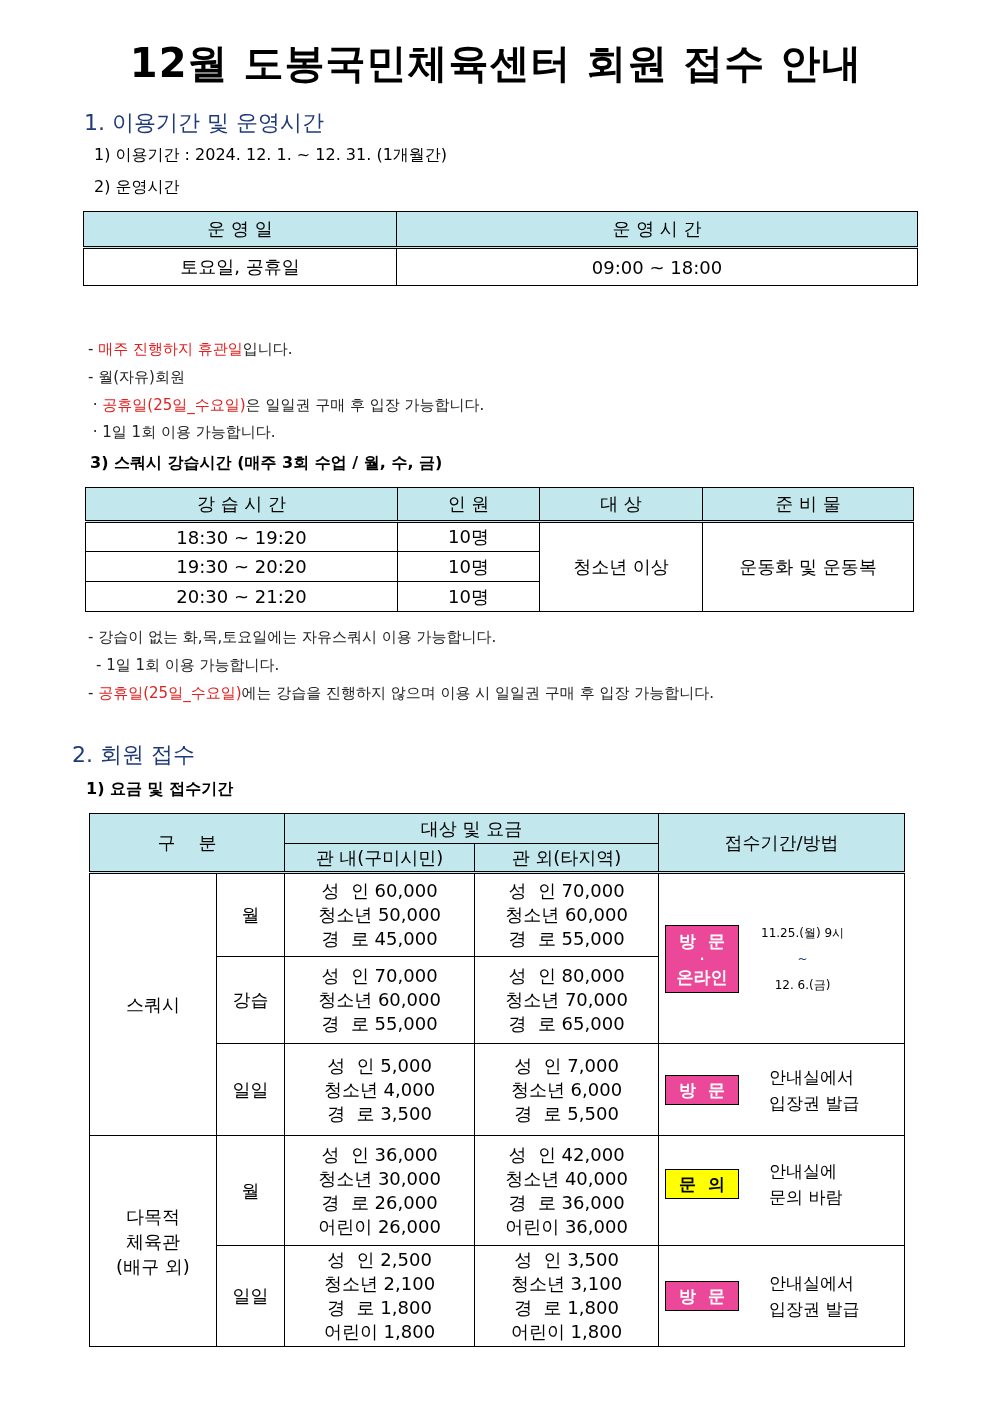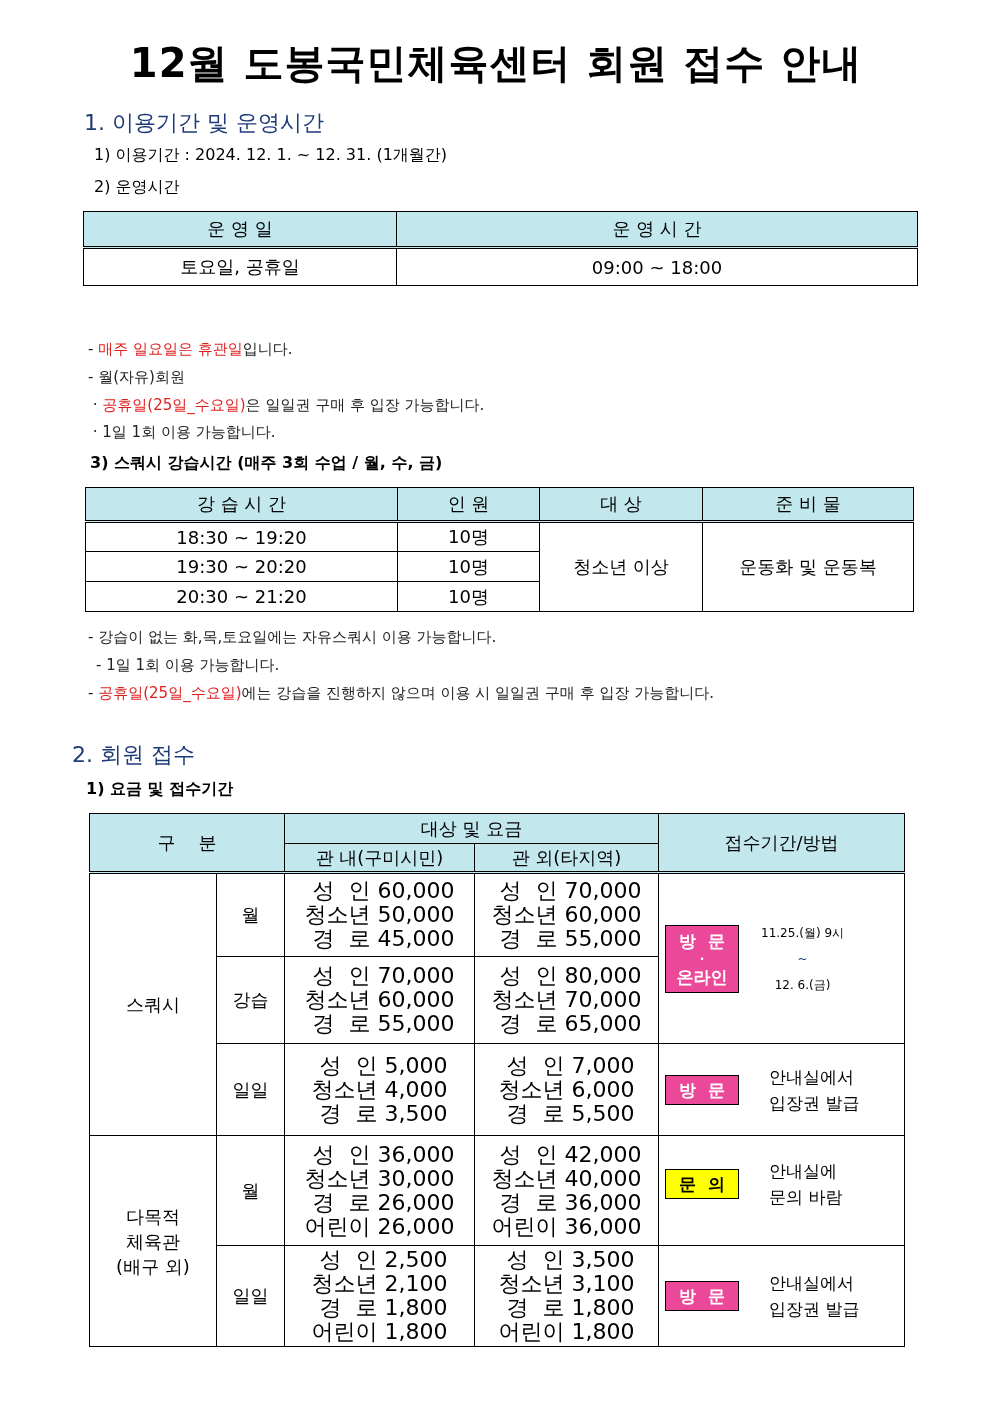--- a/index.html
+++ b/index.html
@@ -9,21 +9,21 @@
   .h1 { font-size: 22px; color: #1f3a78; font-weight: normal; }
   .h2 { font-size: 16px; font-weight: bold; }
   .h2n { font-size: 16px; }
   table { border-collapse: collapse; table-layout: fixed; }
   td, th { border: 1px solid #000; text-align: center; vertical-align: middle; padding: 0; font-weight: normal; }
   .hdr { background: #c2e8ee; font-size: 18px; }
   .hdr-sep { border-bottom: 3px double #000; }
   .cell { font-size: 18px; }
   .note { font-size: 15px; color: #222; }
   .red { color: #e02020; }
-  .fee { font-size: 22px; line-height: 24px; text-align: right; display: inline-block; }
+  .fee { font-size: 18px; line-height: 24px; text-align: center; display: inline-block; }
   .fee-row { white-space: pre; }
   .badge { display: inline-block; color: #fff; font-size: 17px; text-align: center; border: 1px solid #000; font-weight: bold; }
   .green { background: #ec4899; }
   .yellow { background: #ffff00; color: #000; }
   .method-cell { position: relative; }
   .mtext { font-size: 17px; line-height: 26px; text-align: left; }
 </style>
 </head>
 <body>
 
@@ -43,21 +43,21 @@
     <th class="hdr hdr-sep">운 영 일</th>
     <th class="hdr hdr-sep">운 영 시 간</th>
   </tr>
   <tr style="height:38px;">
     <td class="cell">토요일, 공휴일</td>
     <td class="cell">09:00 ~ 18:00</td>
   </tr>
 </tbody>
   </table>
 
-<div class="abs note" style="left:88px; top:340px; white-space:pre;"><span>- </span><span class="red">매주 일요일은 휴관일</span><span>입니다.</span></div>
+<div class="abs note" style="left:88px; top:340px; white-space:pre;"><span>- </span><span class="red">매주 진행하지 휴관일</span><span>입니다.</span></div>
 <div class="abs note" style="left:88px; top:368px; white-space:pre;"><span>- </span><span>월(자유)회원</span></div>
 <div class="abs note" style="left:88px; top:396px; white-space:pre;"><span> · </span><span class="red">공휴일(25일_수요일)</span><span>은 일일권 구매 후 입장 가능합니다.</span></div>
 <div class="abs note" style="left:88px; top:423px; white-space:pre;"><span> · </span><span>1일 1회 이용 가능합니다.</span></div>
 
 <div class="abs h2" style="left:90px; top:453px;">3) 스쿼시 강습시간 (매주 3회 수업 / 월, 수, 금)</div>
 
 <table class="abs" style="left:85px; top:487px; width:828px;">
   <colgroup>
       <col style="width:312px">
       <col style="width:142px">

